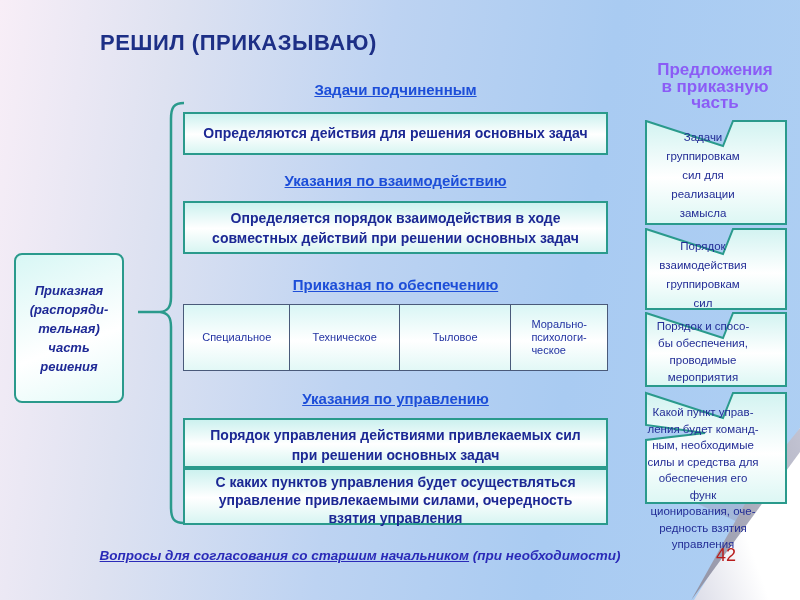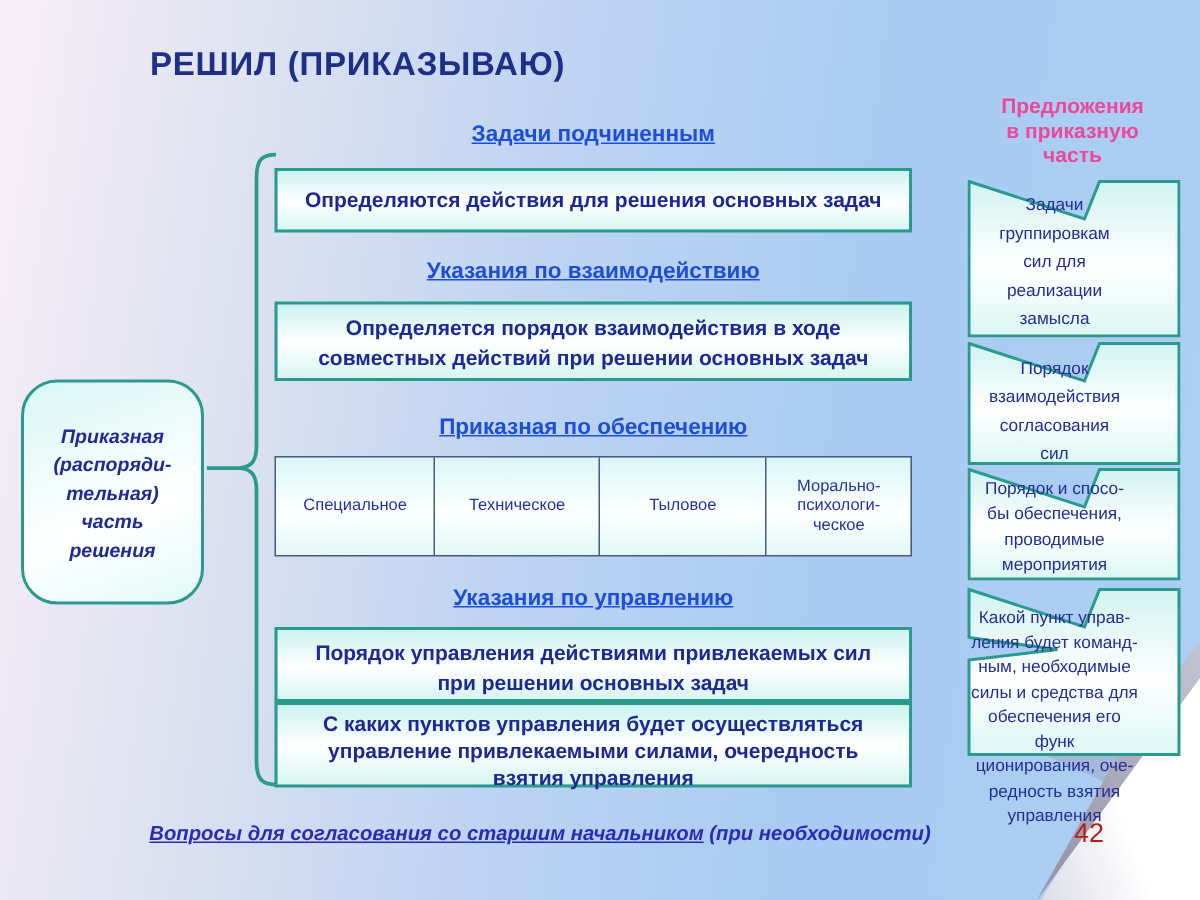--- a/index.html
+++ b/index.html
@@ -27,30 +27,30 @@
   
   .cbox{left:183px;width:425px;border:2px solid #2a9a8c;
     background:linear-gradient(180deg,#ccf1ef 0%,#ffffff 52%,#d8f5f2 100%);
     color:#1c2894;font-weight:bold;font-size:14px;text-align:center;
     white-space:pre-line;}
   
   .ctable{left:183px;top:304px;width:425px;height:67px;display:grid;
     grid-template-columns:107fr 110fr 112fr 96fr;
     border:1.5px solid #4a5a7a;background:linear-gradient(180deg,#d9f6f5,#ffffff 55%,#e2f8f6);}
   .ctable .cell{border-right:1.5px solid #4a5a7a;display:flex;align-items:center;justify-content:center;
-    color:#2233a2;font-size:11px;line-height:13px;text-align:center;white-space:pre-line;}
+    color:#2233a2;font-size:11px;line-height:13px;text-align:left;white-space:pre-line;}
   .ctable .cell:last-child{border-right:none;}
   
-  .bubble{left:14px;top:253px;width:122px;height:150px;border:2px solid #2a9a8c;border-radius:24px;
+  .bubble{left:14px;top:253px;width:110px;height:150px;border:2px solid #2a9a8c;border-radius:8px;
     background:linear-gradient(160deg,#d8f7f5 0%,#ffffff 60%,#e2faf8 100%);
     display:flex;align-items:center;justify-content:center;text-align:center;
     font-style:italic;font-weight:bold;font-size:13px;line-height:19px;color:#1f2a96;white-space:pre-line;}
   
   .rhead{left:640px;top:62px;width:150px;text-align:center;font-weight:bold;
-    font-size:14px;line-height:16.5px;color:#ec4899;white-space:pre-line;}
+    font-size:17px;line-height:16.5px;color:#8b5cf6;white-space:pre-line;}
   .rbox{left:645px;width:116px;}
   .rbox svg{position:absolute;left:0;top:0;}
   .rbox .txt{position:relative;text-align:center;color:#232d96;font-size:11.5px;
     white-space:pre-line;}
   
   .footer{left:90px;top:548px;width:540px;text-align:center;font-size:13.5px;
     font-weight:bold;color:#2a2ab8;}
   .footer .u{text-decoration:underline;font-style:italic;}
   .footer .i{font-style:italic;}
   .pagenum{left:716px;top:545px;font-size:18px;color:#b91c1c;}
@@ -121,21 +121,21 @@
 реализации
 замысла</div>
 </div>
 
 <div class="abs rbox" style="top:228px;height:82px">
   <svg width="142" height="82" viewBox="0 0 142 82">
     <polygon points="1,1 78,26 88,1 141,1 141,81 1,81" fill="url(#boxgrad)" stroke="#2a9a8c" stroke-width="2"></polygon>
   </svg>
   <div class="txt" style="padding-top:9px;line-height:19px">Порядок
 взаимодействия
-согласования
+группировкам
 сил</div>
 </div>
 
 <div class="abs rbox" style="top:312px;height:75px">
   <svg width="142" height="75" viewBox="0 0 142 75">
     <polygon points="1,1 78,26 88,1 141,1 141,74 1,74" fill="url(#boxgrad)" stroke="#2a9a8c" stroke-width="2"></polygon>
   </svg>
   <div class="txt" style="padding-top:6px;line-height:17px">Порядок и спосо-
 бы обеспечения,
 проводимые

